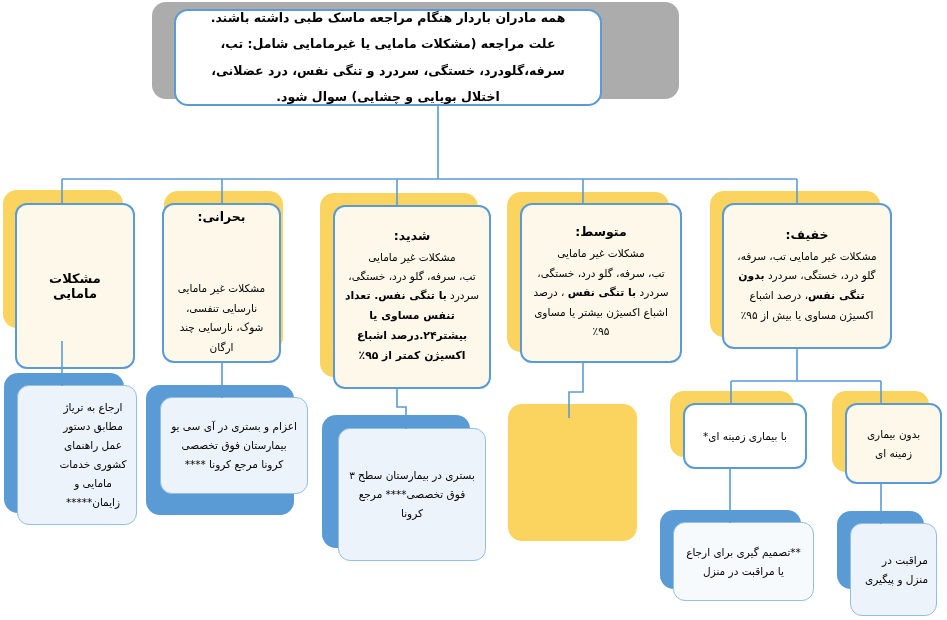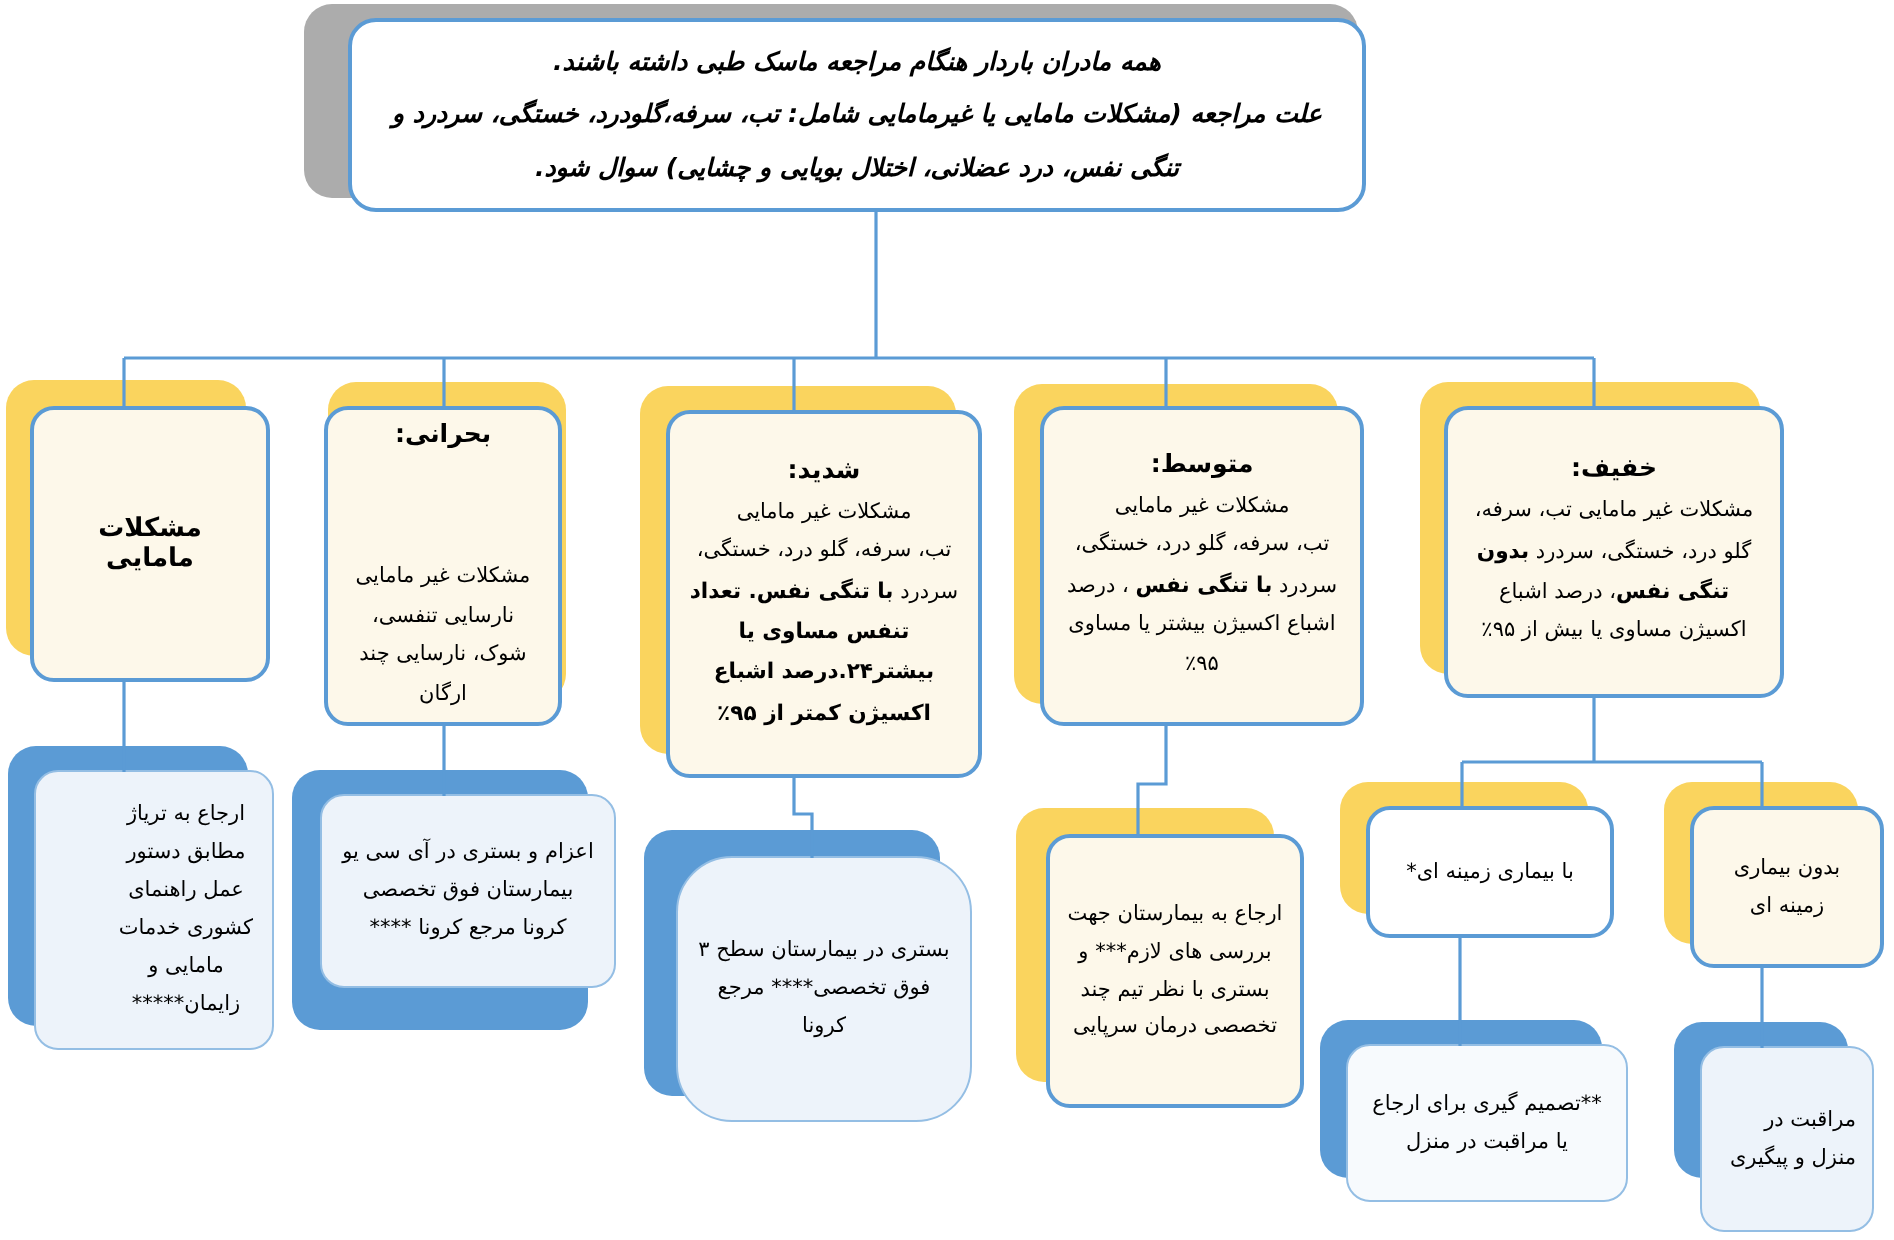--- a/index.html
+++ b/index.html
@@ -43,32 +43,32 @@
       <path d="M222,363 V398"></path>
       <path d="M397,389 L397,407 L406,407 L406,429"></path>
       <path d="M583,363 L583,392 L569,392 L569,418"></path>
       <path d="M797,349 V381 M731,381 H881 M731,381 V404 M881,381 V404"></path>
       <path d="M730,469 V523"></path>
       <path d="M881,484 V524"></path>
     </g>
   </svg>
 
   <div class="shadow gray" style="left:152px;top:2px;width:527px;height:97px;"></div>
-  <div class="box header-box" style="left:174px;top:9px;width:509px;height:97px;font-style:italic;">
+  <div class="box header-box" style="left:174px;top:9px;width:428px;height:97px;">
     <div>همه مادران باردار هنگام مراجعه ماسک طبی داشته باشند.</div>
     <div>علت مراجعه (مشکلات مامایی یا غیرمامایی شامل: تب، سرفه،گلودرد، خستگی، سردرد و تنگی نفس، درد عضلانی، اختلال بویایی و چشایی) سوال شود.</div>
   </div>
 
   <div class="shadow yellow" style="left:3px;top:190px;width:120px;height:138px;"></div>
   <div class="shadow yellow" style="left:164px;top:191px;width:119px;height:160px;"></div>
   <div class="shadow yellow" style="left:320px;top:193px;width:158px;height:184px;"></div>
   <div class="shadow yellow" style="left:507px;top:192px;width:162px;height:160px;"></div>
   <div class="shadow yellow" style="left:710px;top:191px;width:170px;height:146px;"></div>
 
-  <div class="box cream" style="left:15px;top:203px;width:120px;height:138px;">
+  <div class="box cream" style="left:15px;top:203px;width:120px;height:166px;">
     <div class="big-label">مشکلات مامایی</div>
   </div>
 
   <div class="box cream" style="left:162px;top:203px;width:119px;height:160px;justify-content:space-between;">
     <div class="cat-title">بحرانی:</div>
     <div class="cat-body">مشکلات غیر مامایی نارسایی تنفسی، شوک، نارسایی چند ارگان</div>
   </div>
 
   <div class="box cream" style="left:333px;top:205px;width:158px;height:184px;">
     <div class="cat-title">شدید:</div>
@@ -97,27 +97,24 @@
   <div class="shadow blue" style="left:837px;top:511px;width:87px;height:78px;"></div>
 
   <div class="box lightblue" style="left:17px;top:385px;width:120px;height:140px;padding-left:40px;">
     <div class="action-text">ارجاع به تریاژ مطابق دستور عمل راهنمای کشوری خدمات مامایی و زایمان*****</div>
   </div>
 
   <div class="box lightblue" style="left:160px;top:397px;width:148px;height:97px;">
     <div class="action-text">اعزام و بستری در آی سی یو بیمارستان فوق تخصصی کرونا مرجع کرونا ****</div>
   </div>
 
-  <div class="box lightblue" style="left:338px;top:428px;width:148px;height:133px;border-radius:28px;">
+  <div class="box lightblue" style="left:338px;top:428px;width:148px;height:133px;">
     <div class="action-text">بستری در بیمارستان سطح ۳ فوق تخصصی**** مرجع کرونا</div>
   </div>
 
-  <div class="box cream" style="left:523px;top:417px;width:129px;height:137px;">
-    <div class="action-text">ارجاع به بیمارستان جهت بررسی های لازم*** و بستری با نظر تیم چند تخصصی درمان سرپایی</div>
-  </div>
 
   <div class="box cream" style="left:845px;top:403px;width:97px;height:81px;">
     <div class="action-text">بدون بیماری زمینه ای</div>
   </div>
 
   <div class="box white" style="left:683px;top:403px;width:124px;height:66px;">
     <div class="action-text">با بیماری زمینه ای*</div>
   </div>
 
   <div class="box whiteblue" style="left:673px;top:522px;width:141px;height:79px;">

